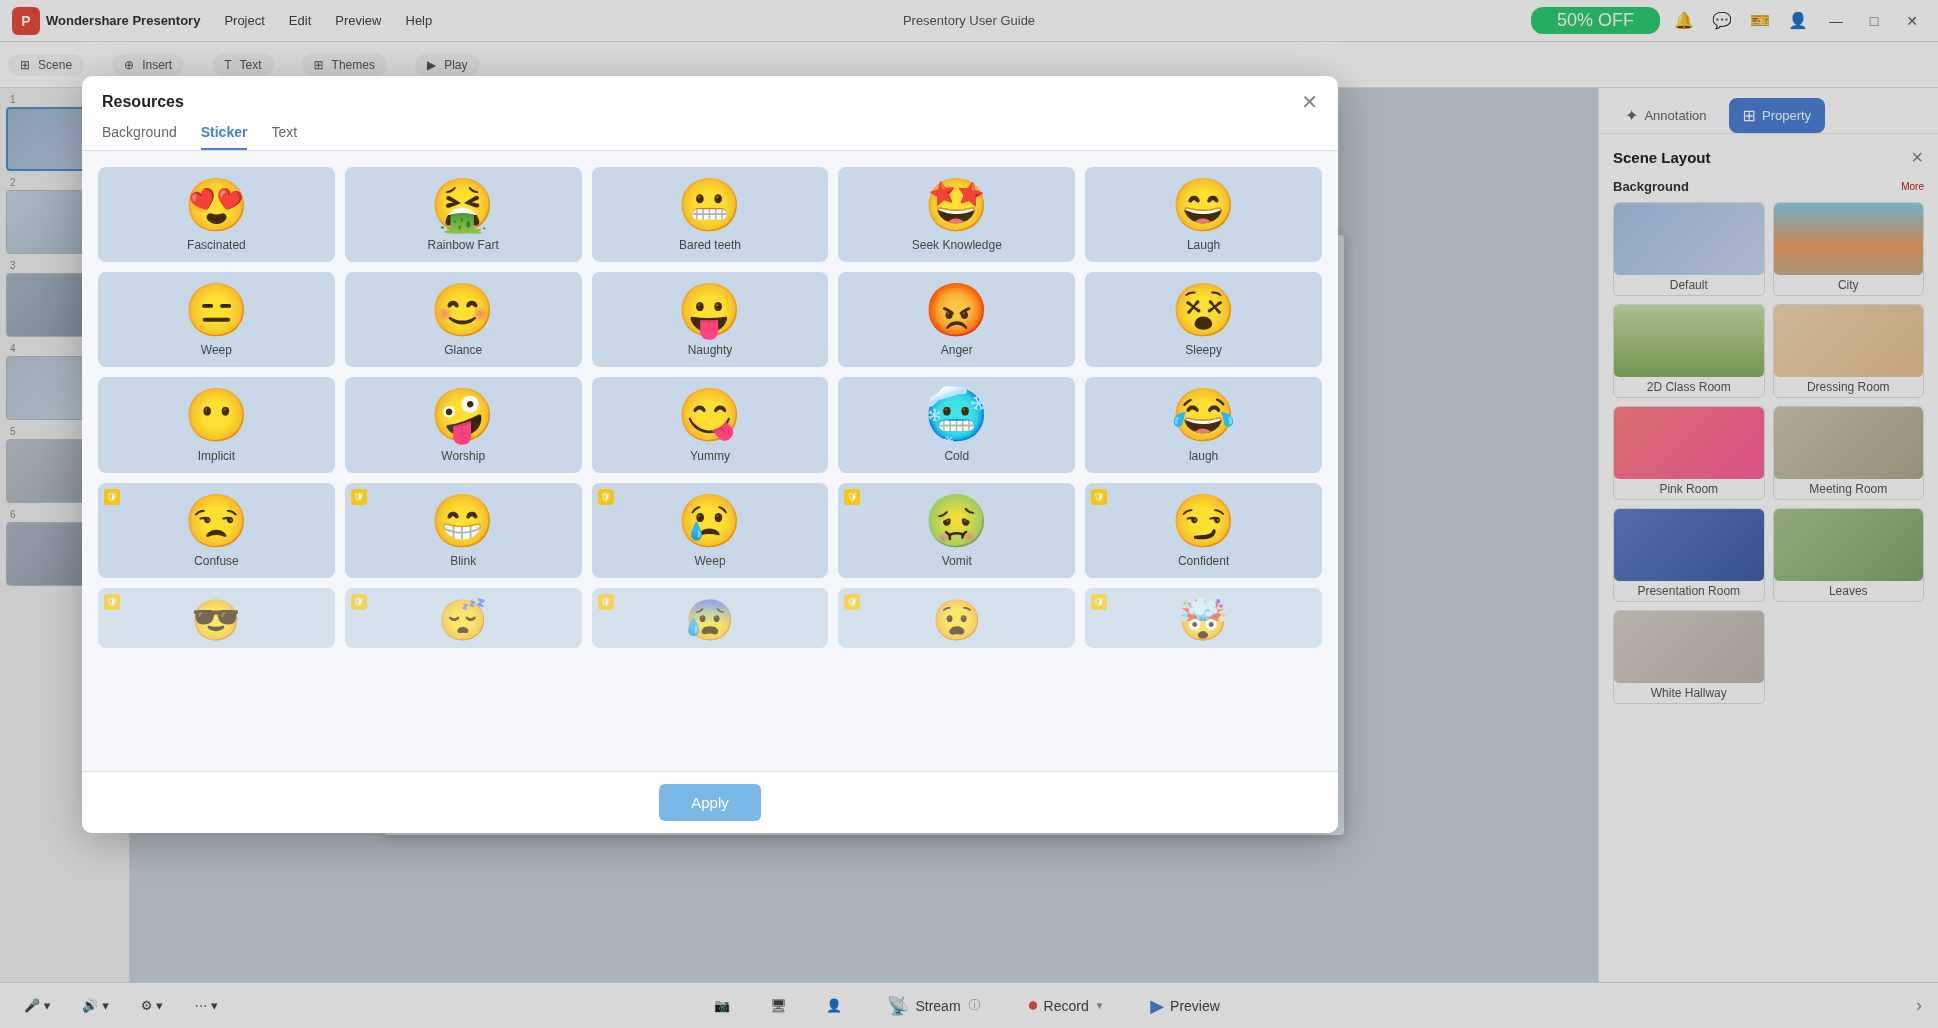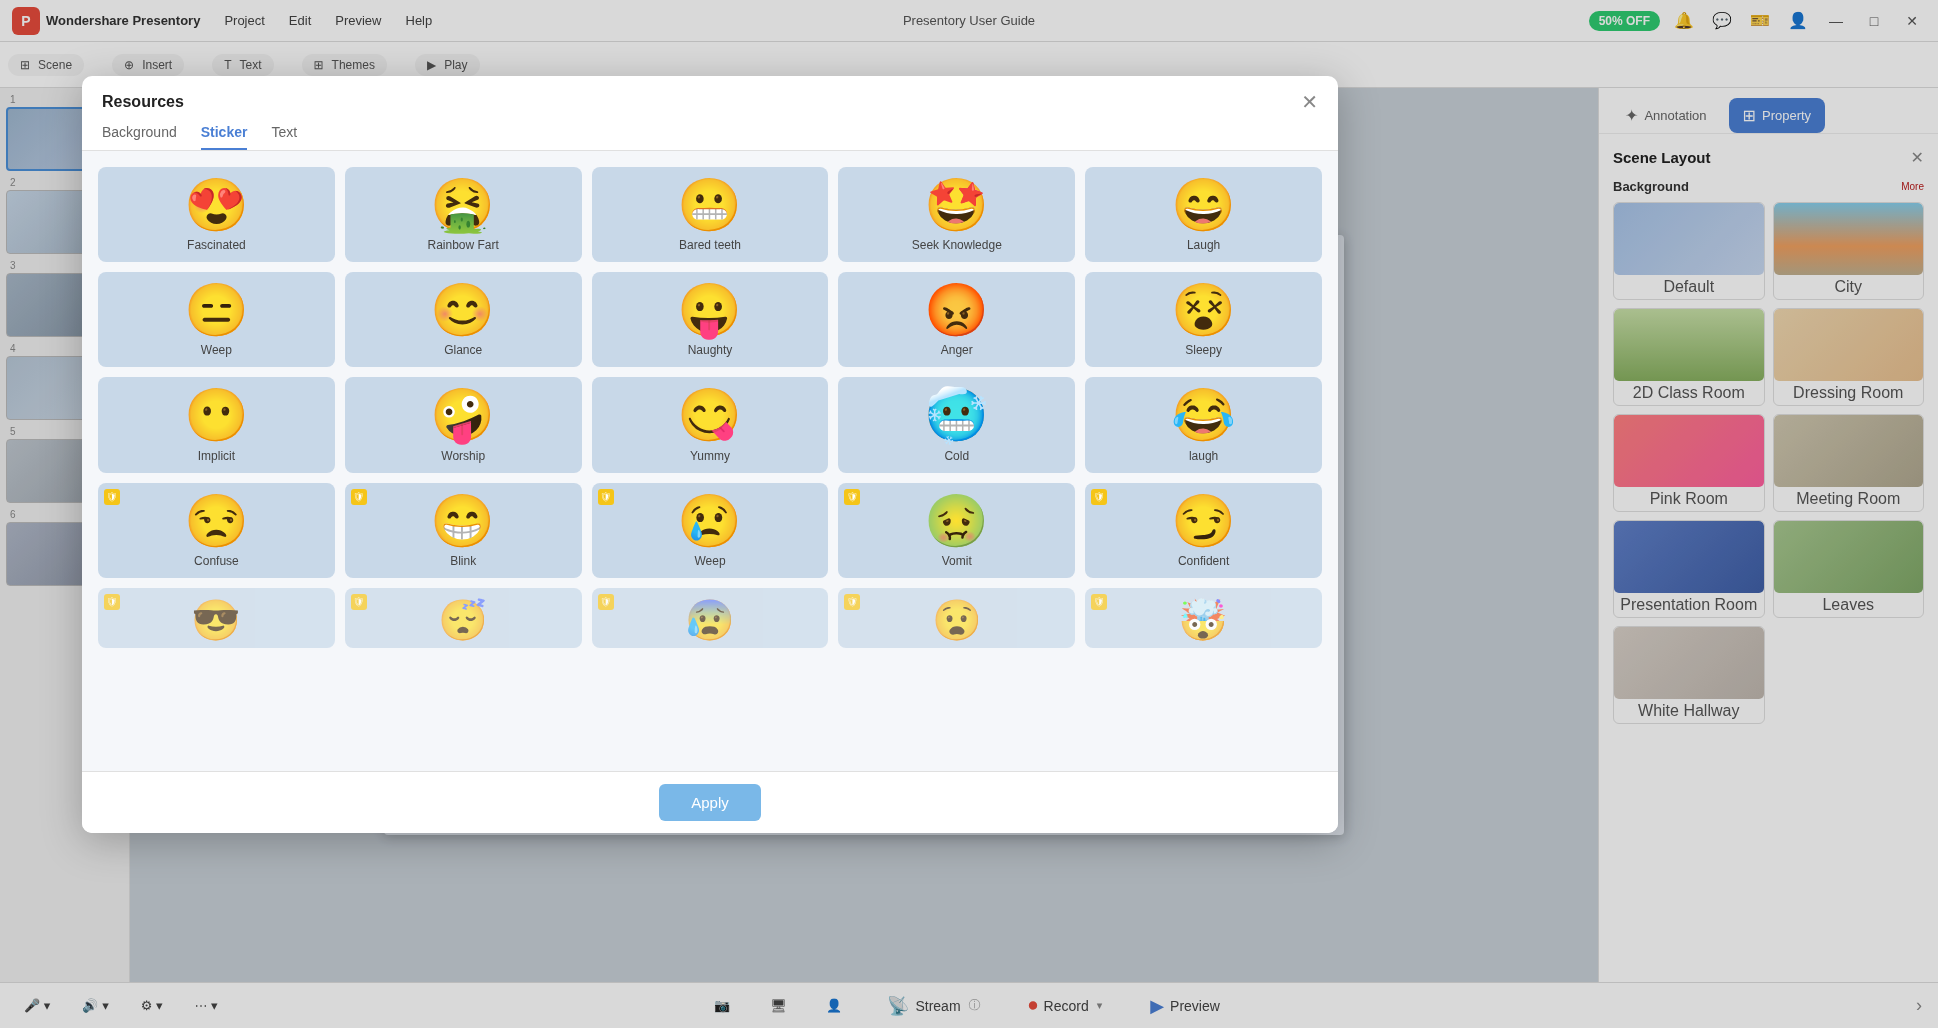--- a/index.html
+++ b/index.html
@@ -10,21 +10,21 @@
       display: flex; align-items: center; background: #ffffff; height: 42px;
       padding: 0 12px; border-bottom: 1px solid #ddd; position: relative;
     }
     .titlebar-logo { display: flex; align-items: center; gap: 6px; margin-right: 24px; }
     .titlebar-logo .logo-icon { width: 28px; height: 28px; background: #e74c3c; border-radius: 6px; display: flex; align-items: center; justify-content: center; color: white; font-size: 14px; font-weight: bold; }
     .titlebar-logo .logo-text { font-size: 13px; font-weight: 600; color: #333; }
     .titlebar-nav { display: flex; gap: 24px; }
     .titlebar-nav span { font-size: 13px; color: #444; cursor: pointer; }
     .titlebar-center { position: absolute; left: 50%; transform: translateX(-50%); font-size: 13px; color: #555; }
     .titlebar-right { margin-left: auto; display: flex; align-items: center; gap: 10px; }
-    .discount-badge { background: #2ecc71; color: white; border-radius: 12px; padding: 3px 10px; font-size: 12px; font-weight: bold; }
+    .discount-badge { background: #2ecc71; color: white; border-radius: 12px; padding: 3px 26px; font-size: 18px; font-weight: normal; }
     .titlebar-icon { width: 28px; height: 28px; display: flex; align-items: center; justify-content: center; cursor: pointer; color: #555; font-size: 16px; border-radius: 4px; }
     .win-btn { width: 28px; height: 28px; display: flex; align-items: center; justify-content: center; cursor: pointer; font-size: 14px; color: #555; }
 
     
     .toolbar { height: 46px; background: #fff; border-bottom: 1px solid #ddd; display: flex; align-items: center; padding: 0 8px; gap: 4px; }
     .toolbar-group { display: flex; align-items: center; background: #f5f5f5; border-radius: 20px; padding: 4px 12px; gap: 8px; }
     .toolbar-group span { font-size: 12px; color: #555; cursor: pointer; }
 
     
     .main-layout { display: flex; height: calc(1028px - 88px - 46px); }
@@ -48,21 +48,21 @@
     .rp-tab-icon { font-size: 16px; }
     .scene-layout-header { display: flex; justify-content: space-between; align-items: center; padding: 14px 14px 6px; }
     .scene-layout-title { font-size: 15px; font-weight: 600; color: #222; }
     .scene-layout-close { cursor: pointer; font-size: 16px; color: #888; }
     .bg-section-header { display: flex; justify-content: space-between; align-items: center; padding: 6px 14px 8px; }
     .bg-section-label { font-size: 13px; font-weight: 600; color: #333; }
     .bg-more { font-size: 10px; color: #b91c1c; cursor: pointer; }
     .bg-grid { display: grid; grid-template-columns: 1fr 1fr; gap: 8px; padding: 0 14px 10px; }
     .bg-item { cursor: pointer; border-radius: 6px; overflow: hidden; border: 1px solid #e0e0e0; }
     .bg-preview { width: 100%; height: 72px; display: flex; align-items: center; justify-content: center; font-size: 10px; color: #666; border-radius: 5px; overflow: hidden; }
-    .bg-label { font-size: 16px; text-align: center; color: #555; padding: 3px 0; }
+    .bg-label { font-size: 12px; text-align: center; color: #555; padding: 3px 0; }
 
     
     .bg-default { background: linear-gradient(135deg, #a8c4e8 0%, #c8d8f0 100%); }
     .bg-city { background: linear-gradient(180deg, #87CEEB 0%, #f0a060 60%, #c0b090 100%); position: relative; }
     .bg-class { background: linear-gradient(180deg, #c8e0a8 0%, #88b060 100%); }
     .bg-dressing { background: linear-gradient(135deg, #f0d8b0 0%, #e8c090 100%); }
     .bg-pink { background: linear-gradient(135deg, #ff8080 0%, #ff60a0 100%); }
     .bg-meeting { background: linear-gradient(135deg, #d0c8b0 0%, #b0a890 100%); }
     .bg-presentation { background: linear-gradient(135deg, #6080c8 0%, #4060a8 100%); }
     .bg-room { background: linear-gradient(135deg, #b0c0d0 0%, #90a0b0 100%); }

